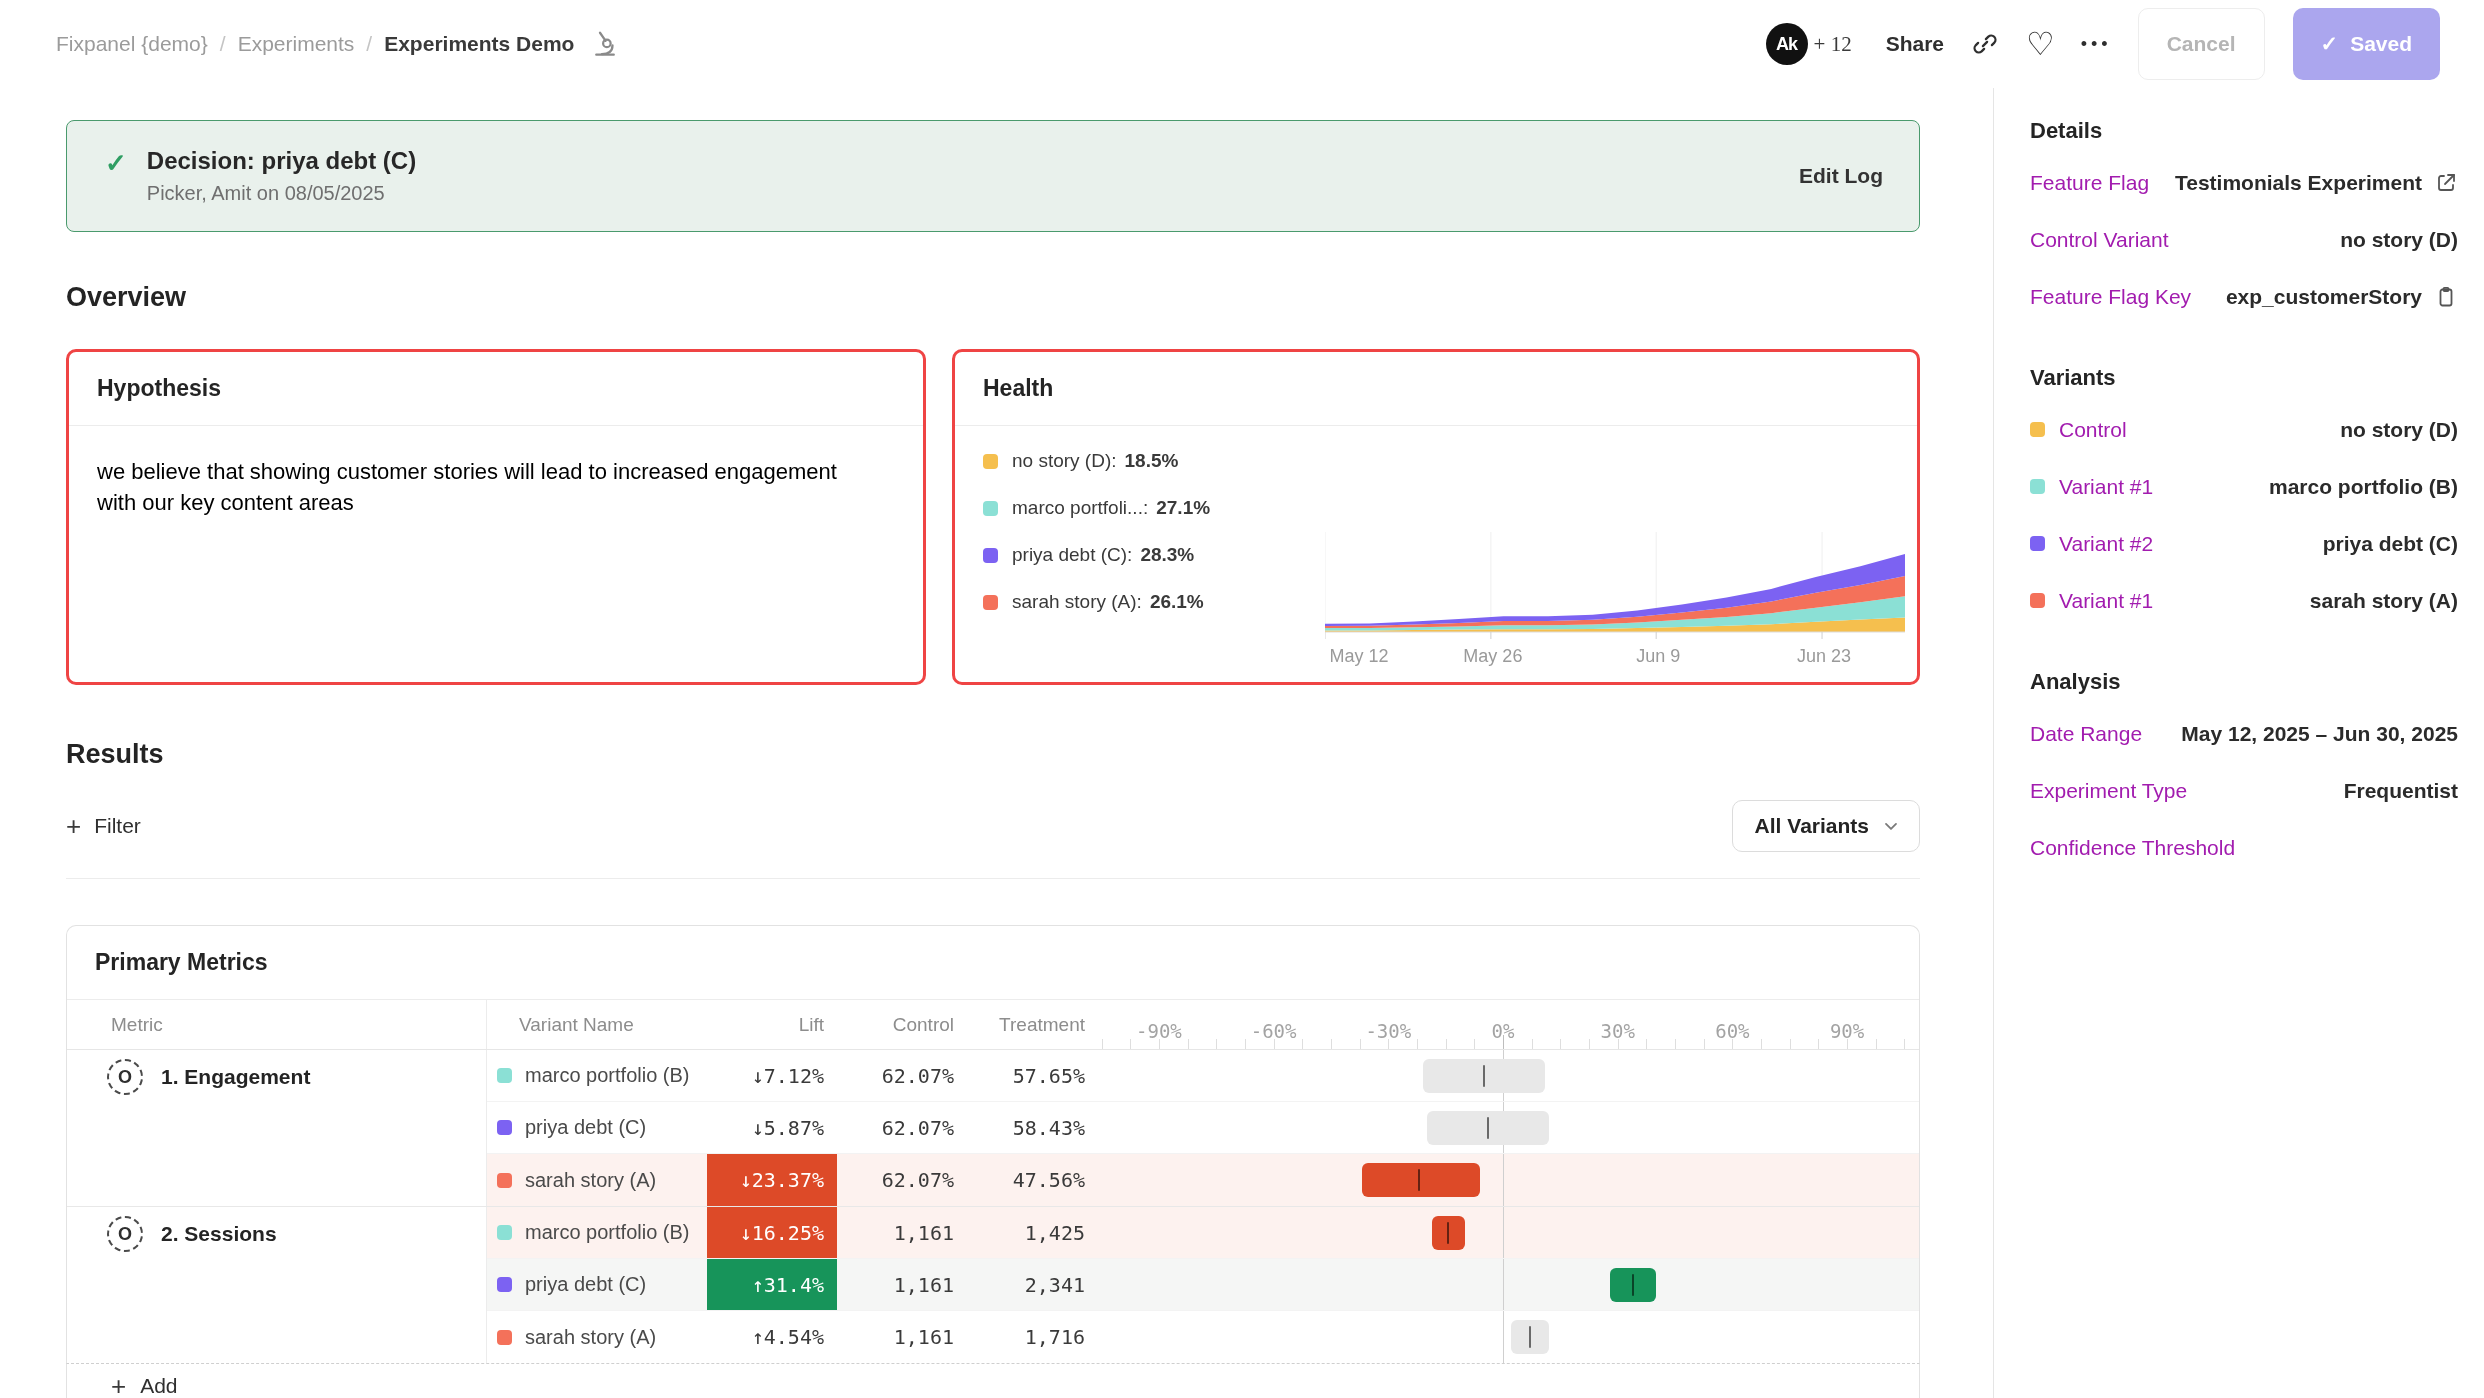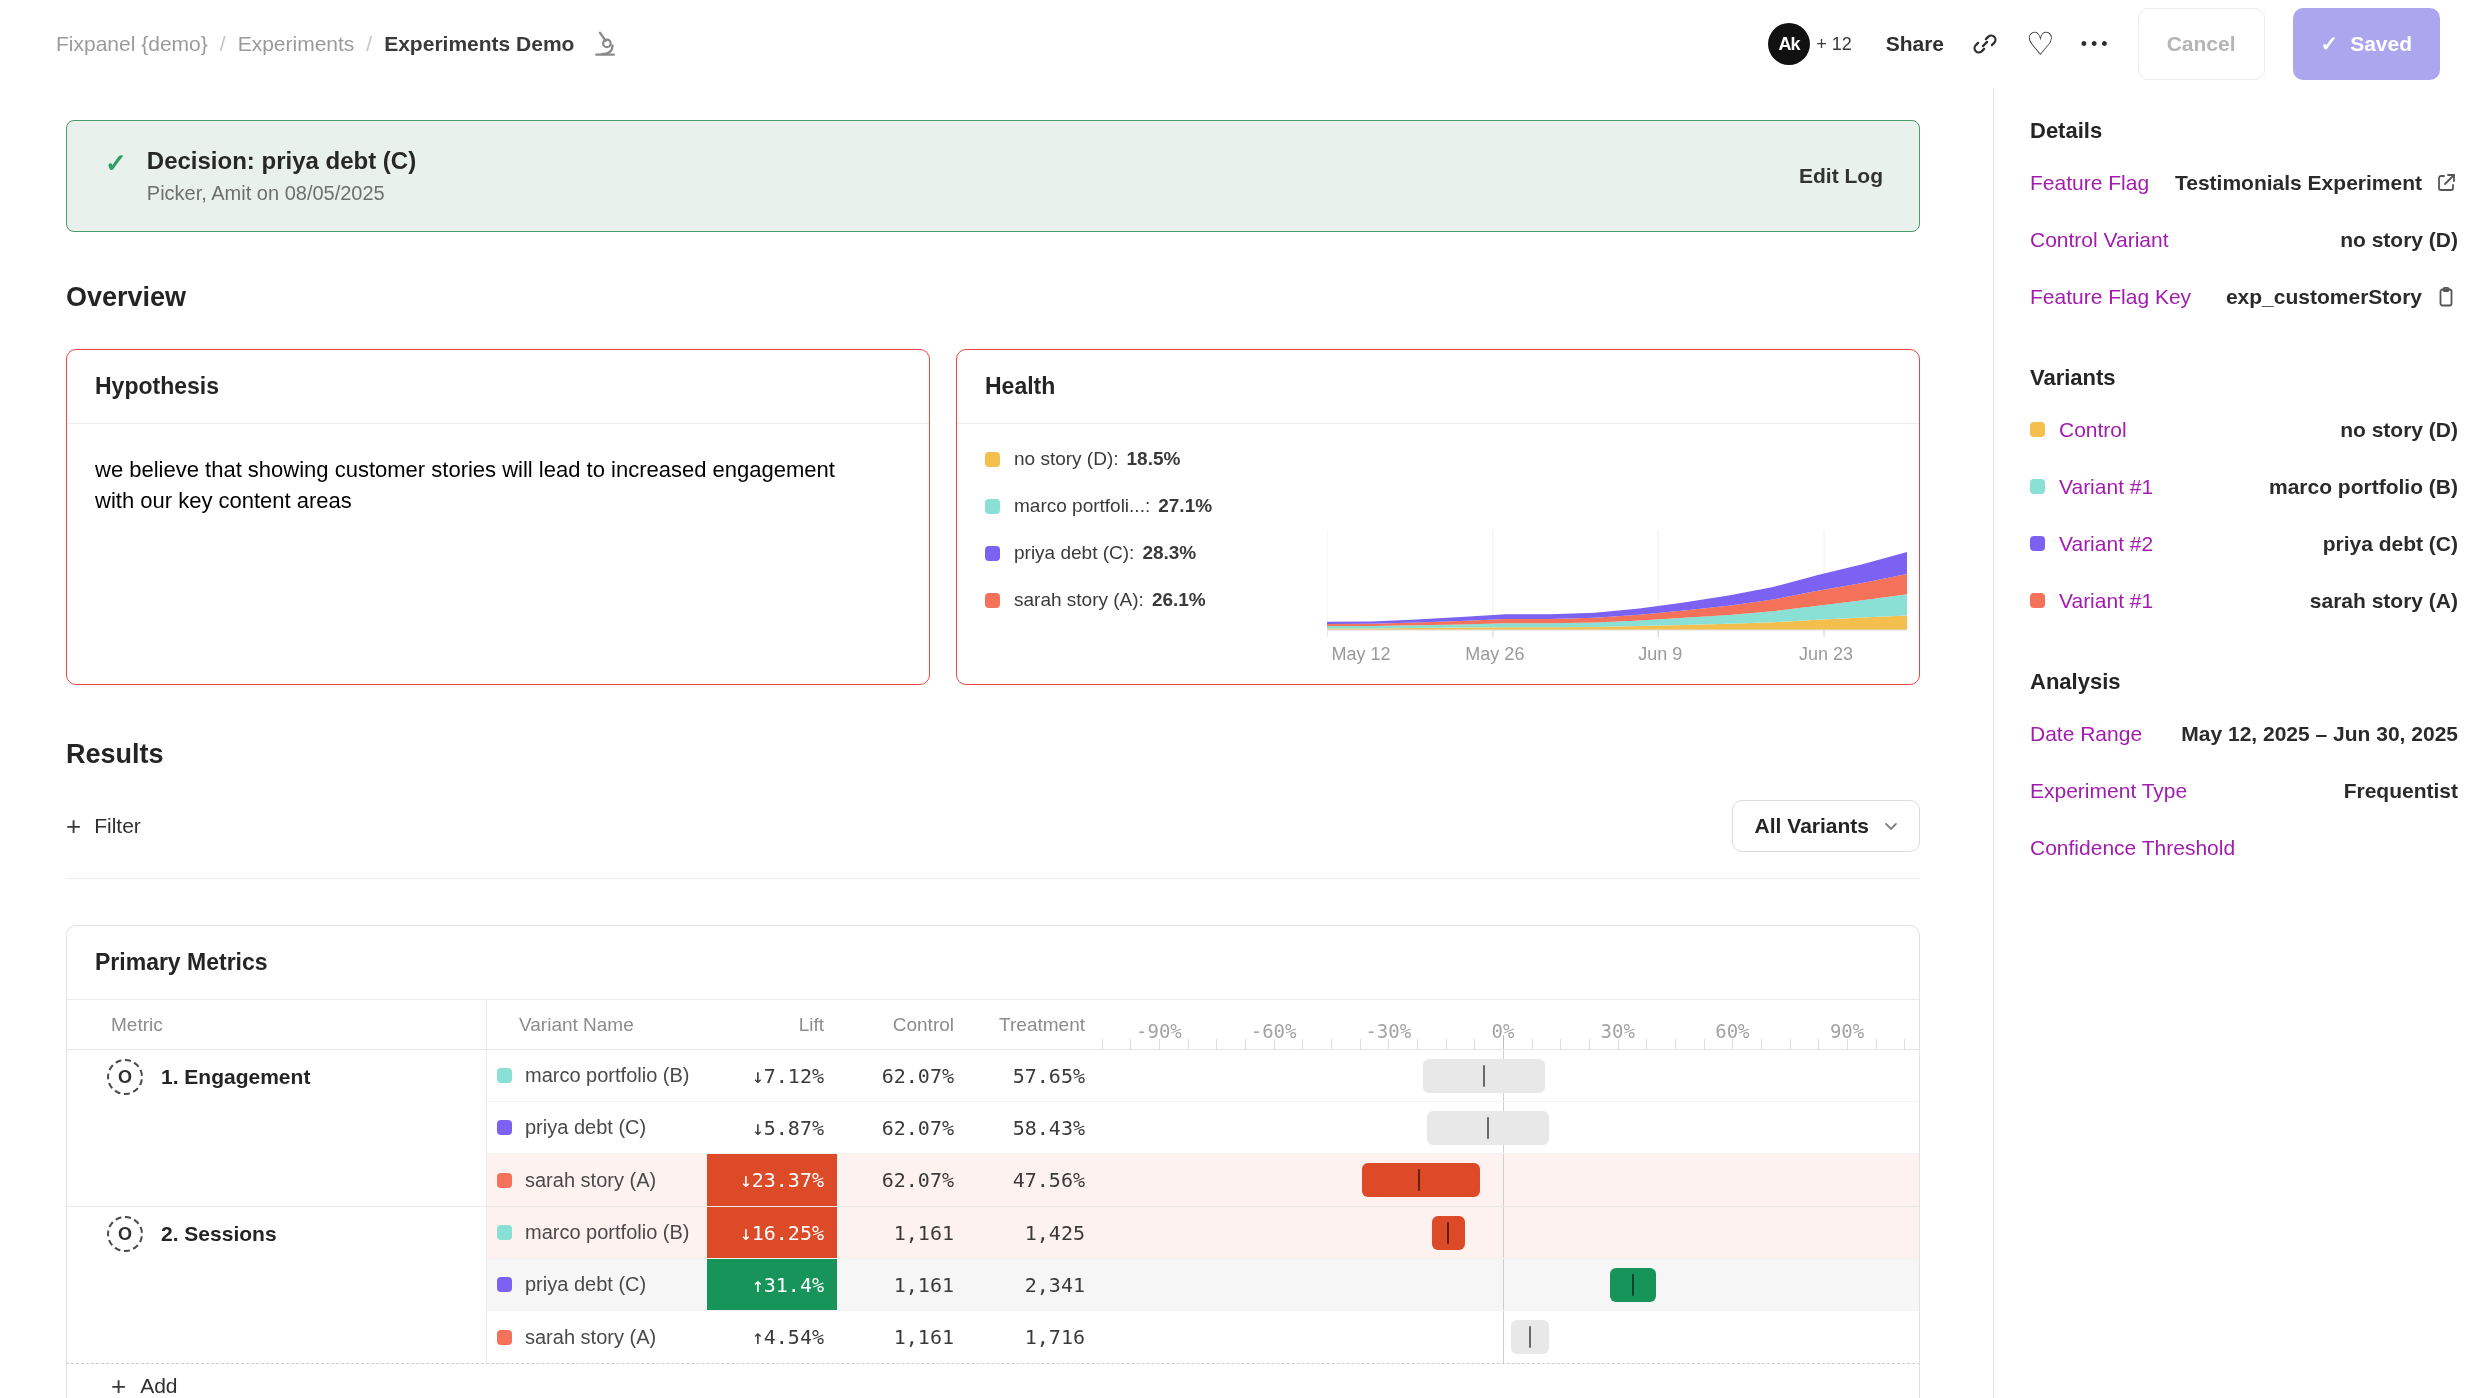--- a/index.html
+++ b/index.html
@@ -11,21 +11,21 @@
   .topbar { height:88px; display:flex; align-items:center; padding:0 44px 0 56px; }
   .bc { display:flex; align-items:center; gap:12px; font-size:21px; }
   .bc-item { color:#9b9b9b; cursor:pointer; }
   .bc-item.current { color:#3a3a3a; font-weight:700; }
   .bc-sep { color:#c4c4c4; }
   .bc-icon svg { width:30px; height:30px; margin-left:4px; vertical-align:-6px; }
   .top-actions { margin-left:auto; display:flex; align-items:center; gap:26px; }
   .avatar-group { display:flex; align-items:center; gap:6px; }
   .avatar { width:42px; height:42px; border-radius:50%; background:#111; color:#fff;
     font-weight:700; font-size:18px; display:flex; align-items:center; justify-content:center; letter-spacing:-1px; }
-  .avatar-overflow { font-size:18px; color:#3a3a3a; }
+  .avatar-overflow { font-size:21px; color:#3a3a3a;font-family:Liberation Serif, serif; }
   .share { font-size:21px; font-weight:700; color:#2f2f2f; cursor:pointer; margin-left:8px; }
   .icon-btn { cursor:pointer; display:flex; align-items:center; }
   .icon-btn svg { width:30px; height:30px; }
   .heart-glyph { font-size:32px; color:#2f2f2f; line-height:1; }
   .more { font-size:18px; letter-spacing:4px; color:#2f2f2f; cursor:pointer; }
   .btn { height:72px; border-radius:10px; font-size:21px; display:flex; align-items:center;
     justify-content:center; cursor:pointer; }
   .btn-cancel { background:#fff; border:1px solid #ededed; color:#b5b5b5; padding:0 28px; font-weight:700; }
   .btn-saved { background:#aba6ee; color:#fff; padding:0 28px; gap:12px; font-weight:700; border:none; margin-left:2px; }
   .btn-saved .check { font-size:21px; }
@@ -41,21 +41,21 @@
   .banner-title { font-size:24px; font-weight:700; color:#272727; }
   .banner-sub { font-size:20px; color:#6f6f6f; margin-top:7px; }
   .edit-log { margin-left:auto; margin-right:36px; font-size:21px; font-weight:700; color:#333; cursor:pointer; }
 
   .h2 { font-size:27px; font-weight:700; color:#242424; }
   .overview-h { margin-top:50px; }
   .results-h { margin-top:54px; }
 
   
   .cards { display:flex; gap:26px; margin-top:36px; }
-  .card { border:1px solid #ef4444; border-radius:10px; background:#fff; }
+  .card { border:3px solid #ef4444; border-radius:10px; background:#fff; }
   .card-hyp { width:916px; height:336px; }
   .card-health { flex:1; height:336px; }
   .card-head { padding:23px 28px; border-bottom:1px solid #ececec; font-size:23px; font-weight:700; color:#242424; }
   .hyp-body { padding:30px 28px; font-size:22px; line-height:1.42; color:#000000; max-width:820px; }
 
   .health-body { display:flex; height:262px; }
   .legend { flex:0 0 370px; padding:24px 0 0 28px; display:flex; flex-direction:column; gap:25px; }
   .legend-item { display:flex; align-items:center; gap:14px; font-size:19px; color:#3a3a3a; }
   .legend-swatch { width:15px; height:15px; border-radius:4px; flex:0 0 15px; }
   .legend-value { font-weight:700; margin-left:-6px; }

